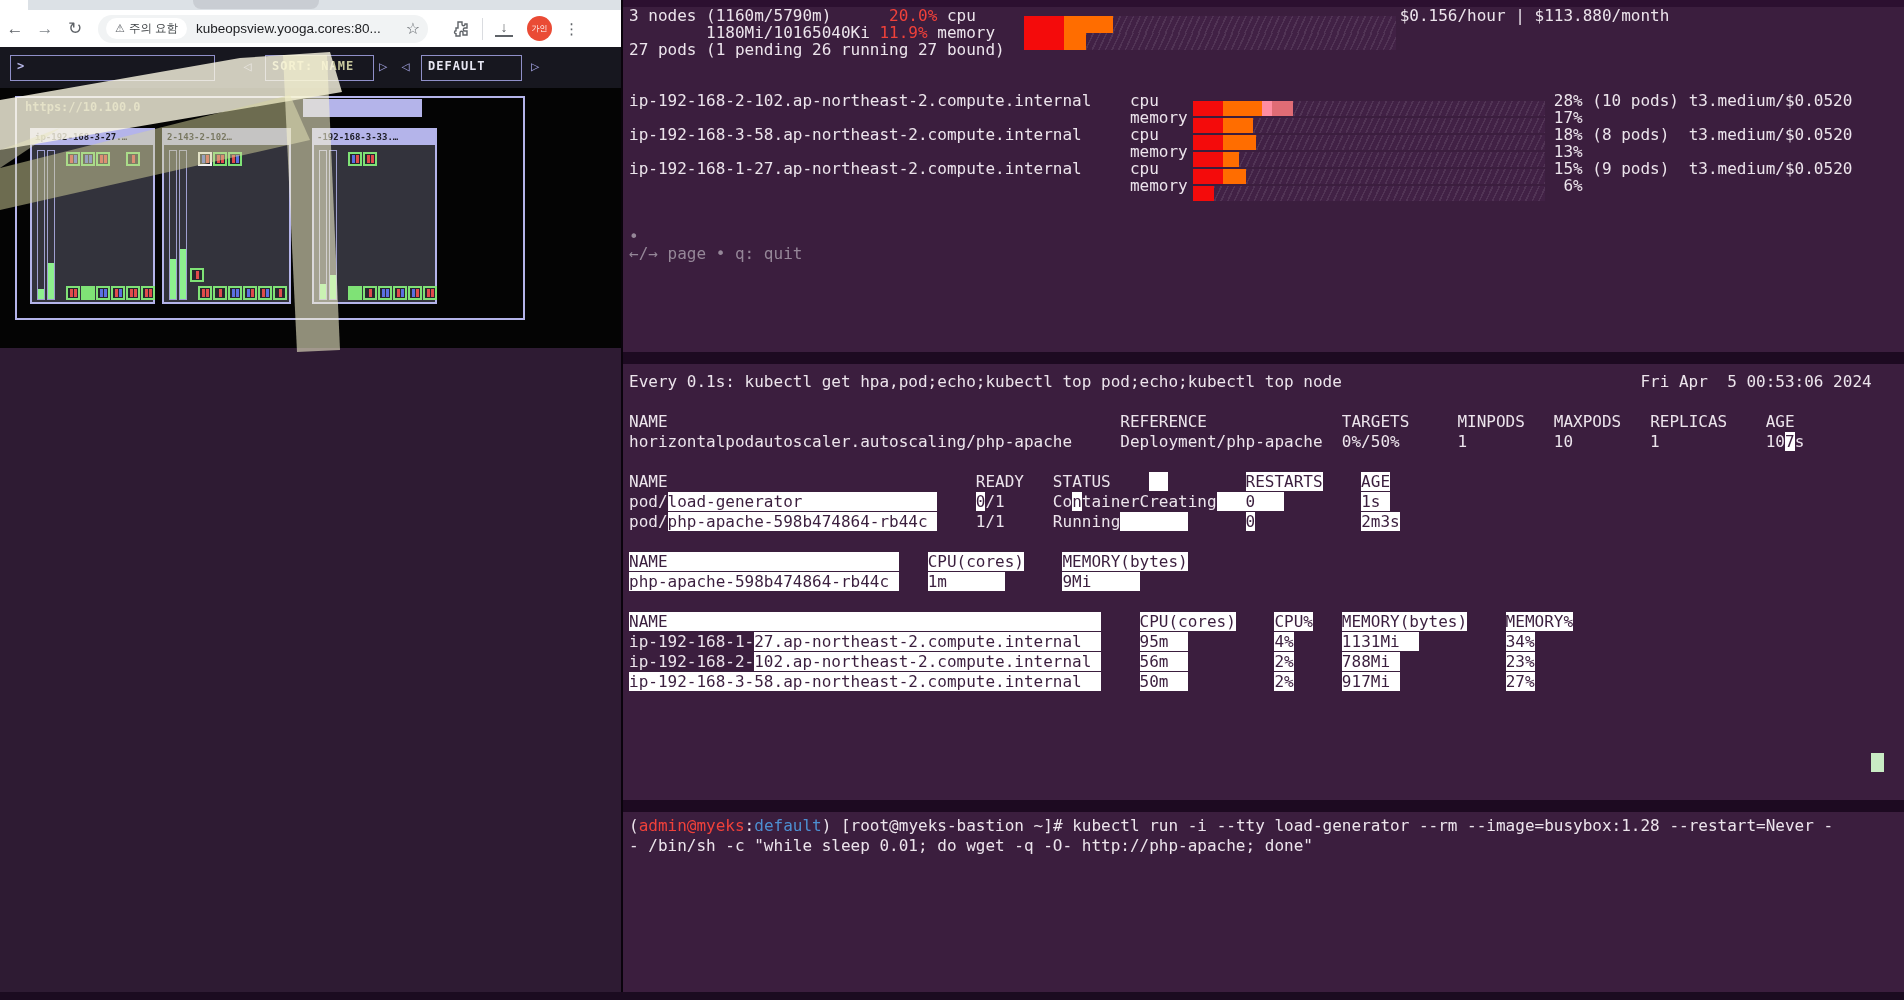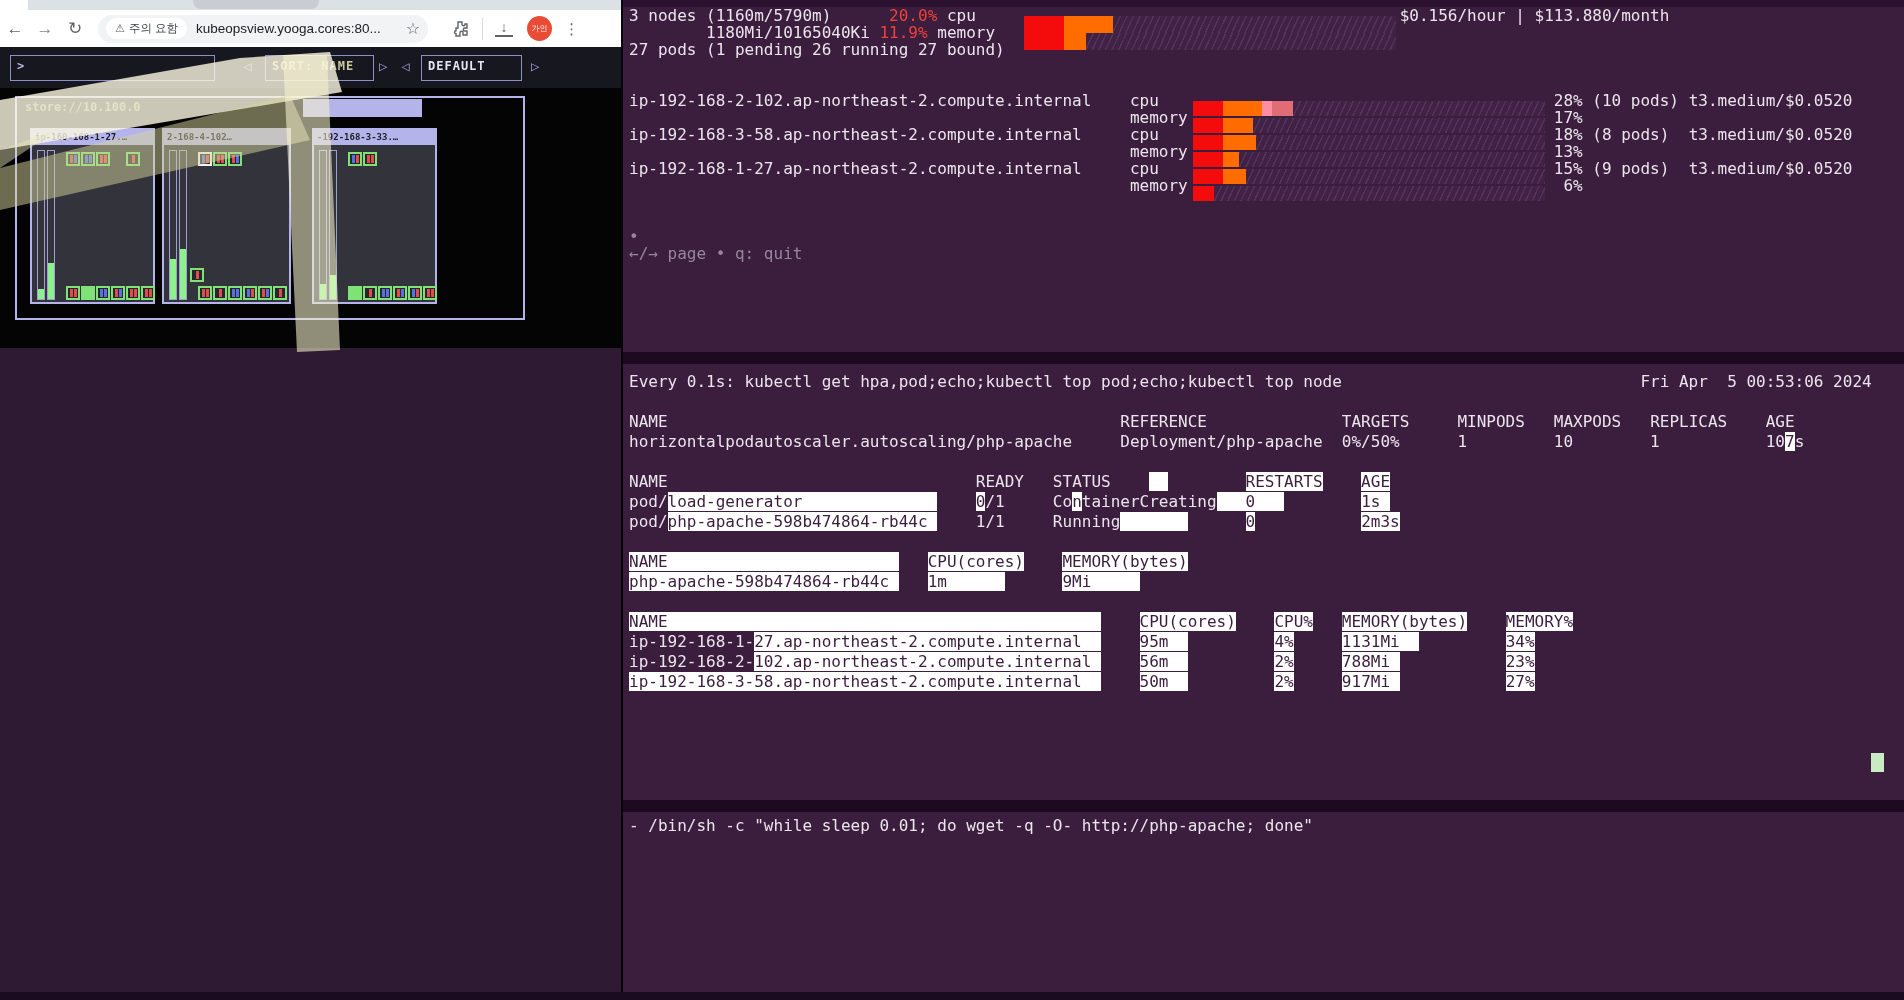--- a/index.html
+++ b/index.html
@@ -114,26 +114,26 @@
       <div class="tri" style="left:243px; top:11px;">◁</div>
       <div class="kovbox" style="left:265px; top:8px; width:109px; height:26px; color:#c9c99e;">SORT: NAME</div>
       <div class="tri" style="left:379px; top:11px;">▷</div>
       <div class="tri" style="left:401px; top:11px;">◁</div>
       <div class="kovbox" style="left:421px; top:8px; width:101px; height:26px; color:#e6e6f2;">DEFAULT</div>
       <div class="tri" style="left:531px; top:11px;">▷</div>
     </div>
 
     <div class="abs canvas">
       <div class="cluster">
-        <div class="clustertitle">store://10.100.0</div>
+        <div class="clustertitle">https://10.100.0</div>
       </div>
       <div class="tooltip"></div>
       <div id="nodes">
           <div class="node" style="left: 30px; top: 40px; width: 125px; height: 176px;">
-            <div class="nodehdr">ip-160-168-1-27.…</div>
+            <div class="nodehdr">ip-192-168-3-27.…</div>
             <div class="gauge" style="left: 5px; top: 20px; height: 150px;">
               <div class="gfill" style="height: 7%;"></div>
             </div>
             <div class="gauge" style="left: 15px; top: 20px; height: 150px;">
               <div class="gfill" style="height: 24%;"></div>
             </div>
             <div class="pod" style="left: 34px; top: 22px;">
               <div class="stripe" style="background: rgb(224, 75, 75);"></div>
               <div class="stripe" style="background: rgb(91, 110, 225);"></div>
             </div>
@@ -164,21 +164,21 @@
             <div class="pod" style="left: 94px; top: 156px;">
               <div class="stripe" style="background: rgb(224, 75, 75);"></div>
               <div class="stripe" style="background: rgb(224, 75, 75);"></div>
             </div>
             <div class="pod" style="left: 109px; top: 156px;">
               <div class="stripe" style="background: rgb(224, 75, 75);"></div>
               <div class="stripe" style="background: rgb(224, 75, 75);"></div>
             </div>
           </div>
           <div class="node" style="left: 162px; top: 40px; width: 129px; height: 176px;">
-            <div class="nodehdr">2-168-4-102…</div>
+            <div class="nodehdr">2-143-2-102…</div>
             <div class="gauge" style="left: 5px; top: 20px; height: 150px;">
               <div class="gfill" style="height: 27%;"></div>
             </div>
             <div class="gauge" style="left: 15px; top: 20px; height: 150px;">
               <div class="gfill" style="height: 34%;"></div>
             </div>
             <div class="pod white" style="left: 34px; top: 22px;">
               <div class="stripe" style="background: rgb(91, 110, 225);"></div>
               <div class="stripe" style="background: rgb(224, 75, 75);"></div>
             </div>
@@ -313,16 +313,16 @@
         <div class="seg" style="background: rgb(244, 11, 11); width: 21px;"></div>
         <div class="hatch"></div>
       </div>
     </div>
 
   <div class="abs sep1"></div>
   <div id="watchPane" class="abs term"><div class="tline"><span>Every 0.1s: kubectl get hpa,pod;echo;kubectl top pod;echo;kubectl top node</span><span>                               </span><span>Fri Apr  5 00:53:06 2024</span></div><div class="tline">&nbsp;</div><div class="tline"><span>NAME</span><span>                                               </span><span>REFERENCE</span><span>              </span><span>TARGETS</span><span>     </span><span>MINPODS</span><span>   </span><span>MAXPODS</span><span>   </span><span>REPLICAS</span><span>    </span><span>AGE</span></div><div class="tline"><span>horizontalpodautoscaler.autoscaling/php-apache</span><span>     </span><span>Deployment/php-apache</span><span>  </span><span>0%/50%</span><span>      </span><span>1</span><span>         </span><span>10</span><span>        </span><span>1</span><span>           </span><span>10</span><span class="hl">7</span><span>s</span></div><div class="tline">&nbsp;</div><div class="tline"><span>NAME</span><span>                                </span><span>READY</span><span>   </span><span>STATUS</span><span>    </span><span class="hl">  </span><span>        </span><span class="hl">RESTARTS</span><span>    </span><span class="hl">AGE</span></div><div class="tline"><span>pod/</span><span class="hl">load-generator              </span><span>    </span><span class="hl">0</span><span>/1</span><span>     </span><span>Co</span><span class="hl">n</span><span>tainerCreating</span><span class="hl">   </span><span class="hl">0   </span><span>        </span><span class="hl">1s </span></div><div class="tline"><span>pod/</span><span class="hl">php-apache-598b474864-rb44c </span><span>    </span><span>1/1</span><span>     </span><span>Running</span><span class="hl">       </span><span>      </span><span class="hl">0</span><span>           </span><span class="hl">2m3s</span></div><div class="tline">&nbsp;</div><div class="tline"><span class="hl">NAME                        </span><span>   </span><span class="hl">CPU(cores)</span><span>    </span><span class="hl">MEMORY(bytes)</span></div><div class="tline"><span class="hl">php-apache-598b474864-rb44c </span><span>   </span><span class="hl">1m      </span><span>      </span><span class="hl">9Mi     </span></div><div class="tline">&nbsp;</div><div class="tline"><span class="hl">NAME                                             </span><span>    </span><span class="hl">CPU(cores)</span><span>    </span><span class="hl">CPU%</span><span>   </span><span class="hl">MEMORY(bytes)</span><span>    </span><span class="hl">MEMORY%</span></div><div class="tline"><span>ip-192-168-1-</span><span class="hl">27.ap-northeast-2.compute.internal  </span><span>    </span><span class="hl">95m  </span><span>         </span><span class="hl">4%</span><span>     </span><span class="hl">1131Mi  </span><span>         </span><span class="hl">34%</span></div><div class="tline"><span>ip-192-168-2-</span><span class="hl">102.ap-northeast-2.compute.internal </span><span>    </span><span class="hl">56m  </span><span>         </span><span class="hl">2%</span><span>     </span><span class="hl">788Mi </span><span>           </span><span class="hl">23%</span></div><div class="tline"><span class="hl">ip-192-168-3-58.ap-northeast-2.compute.internal  </span><span>    </span><span class="hl">50m  </span><span>         </span><span class="hl">2%</span><span>     </span><span class="hl">917Mi </span><span>           </span><span class="hl">27%</span></div></div>
   <div class="abs cursorblk"></div>
 
   <div class="abs sep2"></div>
-  <div id="shellPane" class="abs term"><div class="tline"><span>- /bin/sh -c "while sleep 0.01; do wget -q -O- http://php-apache; done"</span></div></div>
+  <div id="shellPane" class="abs term"><div class="tline"><span>(</span><span class="red">admin@myeks</span><span>:</span><span class="blue">default</span><span>) [root@myeks-bastion ~]# kubectl run -i --tty load-generator --rm --image=busybox:1.28 --restart=Never -</span></div><div class="tline"><span>- /bin/sh -c "while sleep 0.01; do wget -q -O- http://php-apache; done"</span></div></div>
 
   <div class="abs botstrip"></div>
 </div>
 
 </body></html>

